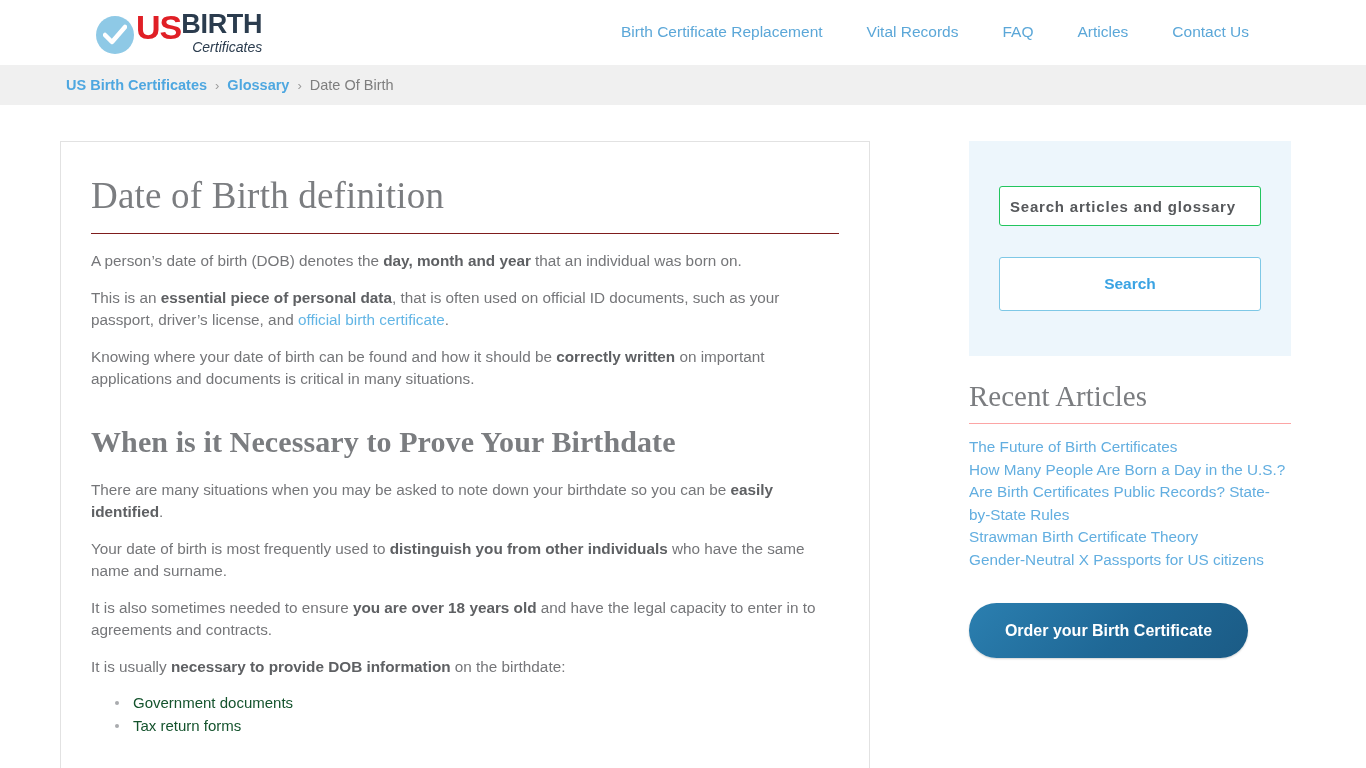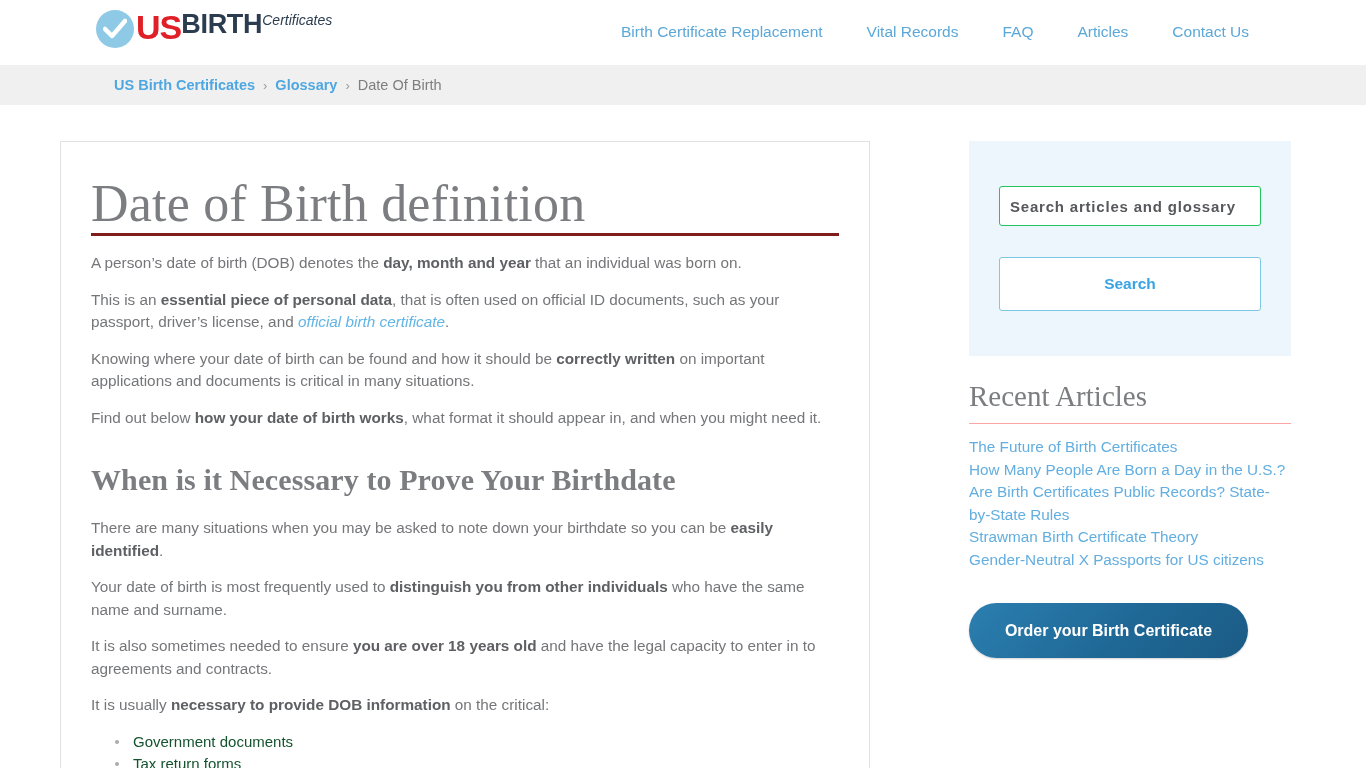--- a/index.html
+++ b/index.html
@@ -21,21 +21,21 @@
     height: 65px;
     background: #ffffff;
     display: flex;
     align-items: center;
     padding: 0 0 0 96px;
     box-sizing: border-box;
     border-bottom: 1px solid #ffffff;
   }
   .logo {
     display: flex;
-    align-items: flex-start;
+    align-items: flex-end;
     height: 44px;
     text-decoration: none;
   }
   .logo-check {
     width: 38px;
     height: 38px;
     border-radius: 50%;
     background: #8ec9e6;
     display: inline-block;
     position: relative;
@@ -48,21 +48,21 @@
     align-items: flex-start;
     line-height: 1;
   }
   .logo-us {
     font-size: 34px;
     font-weight: bold;
     color: #e01f26;
     letter-spacing: -1px;
     font-family: "Liberation Sans", sans-serif;
   }
-  .logo-right { display: flex; flex-direction: row; padding-top: 1px; }
+  .logo-right { display: flex; flex-direction: column; padding-top: 1px; }
   .logo-birth {
     font-size: 27px;
     font-weight: bold;
     color: #2b3c4e;
     letter-spacing: -0.3px;
     line-height: 1;
   }
   .logo-cert {
     font-size: 14px;
     font-weight: normal;
@@ -87,21 +87,21 @@
     padding: 0 22px;
     white-space: nowrap;
   }
 
   
   .breadcrumb-bar {
     background: #f0f0f0;
     height: 40px;
     display: flex;
     align-items: center;
-    padding-left: 114px;
+    padding-left: 66px;
     box-sizing: border-box;
     font-size: 14.5px;
   }
   .breadcrumb-bar a {
     color: #4ea7e0;
     text-decoration: none;
     font-weight: bold;
   }
   .breadcrumb-sep {
     color: #9b9b9b;
@@ -121,44 +121,45 @@
     margin-left: 60px;
     background: #ffffff;
     border: 1px solid #e2e2e2;
     box-sizing: border-box;
     padding: 32px 30px 40px 30px;
     min-height: 622px;
   }
 
   h1.page-title {
     font-family: "Liberation Serif", serif;
-    font-size: 52px;
+    font-size: 37px;
     font-weight: normal;
     color: #7b7d80;
     margin: 0 0 0 0;
-    border-bottom: 3px solid #7f1d1d;
+    padding-bottom: 16px;
+    border-bottom: 1px solid #7f1d1d;
     letter-spacing: 0.2px;
   }
   h2.section-title {
     font-family: "Liberation Serif", serif;
     font-size: 30px;
     font-weight: bold;
     color: #7b7d80;
     margin: 34px 0 20px 0;
     letter-spacing: 0.1px;
   }
   .content-card p {
     font-size: 15.3px;
     line-height: 22.5px;
     color: #757679;
     margin: 14px 0 0 0;
   }
   .content-card p:first-of-type { margin-top: 16px; }
   .content-card p b { color: #5e6063; font-weight: bold; }
-  .content-card p a { color: #62b5e5; text-decoration: none; font-style: italic; }
+  .content-card p a { color: #62b5e5; text-decoration: none; }
 
   ul.dob-list {
     margin: 14px 0 0 0;
     padding-left: 24px;
     list-style: none;
   }
   ul.dob-list li {
     font-size: 15px;
     line-height: 22.5px;
     color: #14532d;
@@ -295,28 +296,27 @@
 </div>
 
 <div class="page">
 
   <main class="content-card">
     <h1 class="page-title">Date of Birth definition</h1>
 
     <p><span>A person’s date of birth (DOB) denotes the </span><b>day, month and year</b><span> that an individual was born on.</span></p>
     <p><span>This is an </span><b>essential piece of personal data</b><span>, that is often used on official ID documents, such as your passport, driver’s license, and </span><a href="#">official birth certificate</a><span>.</span></p>
     <p><span>Knowing where your date of birth can be found and how it should be </span><b>correctly written</b><span> on important applications and documents is critical in many situations.</span></p>
-    <p><span>Find out below </span><b>how your date of birth works</b><span>, what format it should appear in, and when you might need it.</span></p>
 
     <h2 class="section-title">When is it Necessary to Prove Your Birthdate</h2>
 
     <p><span>There are many situations when you may be asked to note down your birthdate so you can be </span><b>easily identified</b><span>.</span></p>
     <p><span>Your date of birth is most frequently used to </span><b>distinguish you from other individuals</b><span> who have the same name and surname.</span></p>
     <p><span>It is also sometimes needed to ensure </span><b>you are over 18 years old</b><span> and have the legal capacity to enter in to agreements and contracts.</span></p>
-    <p><span>It is usually </span><b>necessary to provide DOB information</b><span> on the critical:</span></p>
+    <p><span>It is usually </span><b>necessary to provide DOB information</b><span> on the birthdate:</span></p>
 
     <ul class="dob-list">
         <li>Government documents</li>
         <li>Tax return forms</li>
       </ul>
   </main>
 
   <aside class="sidebar">
 
     <div class="search-panel">

